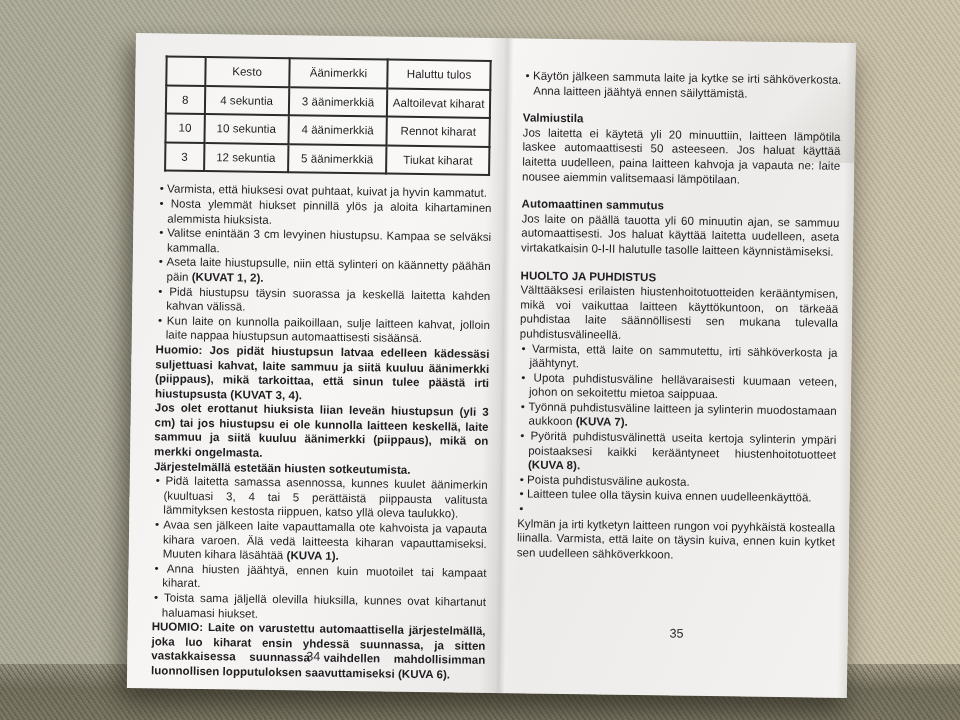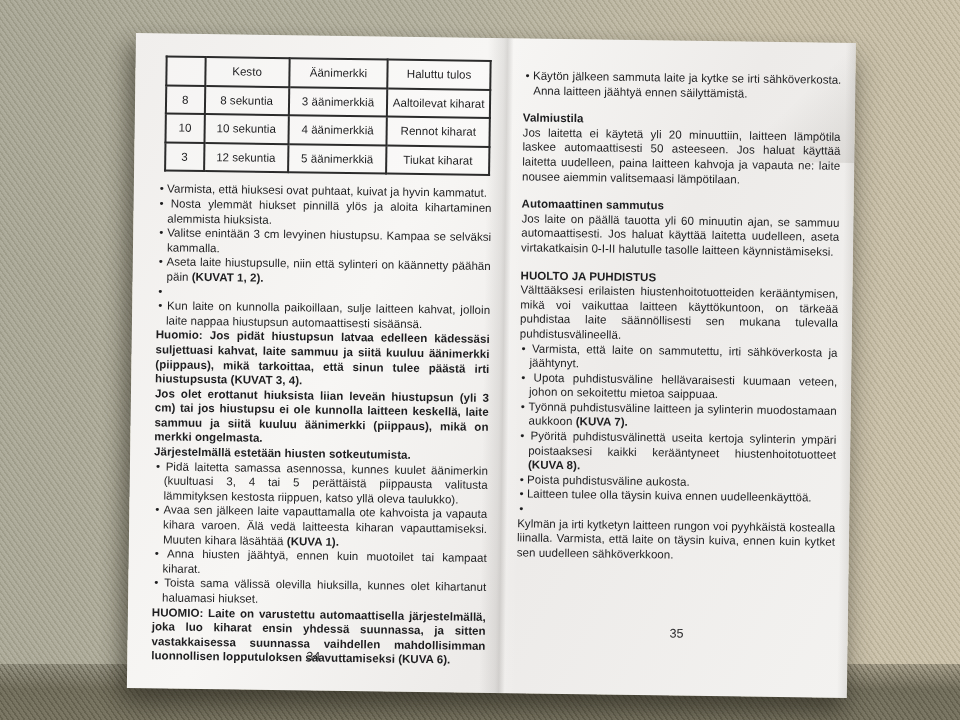--- a/index.html
+++ b/index.html
@@ -88,21 +88,21 @@
     <table class="timing">
       <tbody>
         <tr>
           <td class="c0"></td>
           <td class="c1">Kesto</td>
           <td class="c2">Äänimerkki</td>
           <td class="c3">Haluttu tulos</td>
         </tr>
         <tr>
           <td class="c0">8</td>
-          <td class="c1">8 sekuntia</td>
+          <td class="c1">4 sekuntia</td>
           <td class="c2">3 äänimerkkiä</td>
           <td class="c3">Aaltoilevat kiharat</td>
         </tr>
         <tr>
           <td class="c0">10</td>
           <td class="c1">10 sekuntia</td>
           <td class="c2">4 äänimerkkiä</td>
           <td class="c3">Rennot kiharat</td>
         </tr>
         <tr>
@@ -111,29 +111,29 @@
           <td class="c2">5 äänimerkkiä</td>
           <td class="c3">Tiukat kiharat</td>
         </tr>
       </tbody>
     </table>
 
     <p class="bullet"><span>Varmista, että hiuksesi ovat puhtaat, kuivat ja hyvin kammatut.</span><b></b></p>
     <p class="bullet"><span>Nosta ylemmät hiukset pinnillä ylös ja aloita kihartaminen alemmista hiuksista.</span><b></b></p>
     <p class="bullet"><span>Valitse enintään 3 cm levyinen hiustupsu. Kampaa se selväksi kammalla.</span><b></b></p>
     <p class="bullet"><span>Aseta laite hiustupsulle, niin että sylinteri on käännetty päähän päin </span><b>(KUVAT 1, 2).</b></p>
-    <p class="bullet"><b></b></p>
+    <p class="bullet"><span>Pidä hiustupsu täysin suorassa ja keskellä laitetta kahden kahvan välissä.</span><b></b></p>
     <p class="bullet"><span>Kun laite on kunnolla paikoillaan, sulje laitteen kahvat, jolloin laite nappaa hiustupsun automaattisesti sisäänsä.</span><b></b></p>
     <p class="strong"><span>Huomio: Jos pidät hiustupsun latvaa edelleen kädessäsi suljettuasi kahvat, laite sammuu ja siitä kuuluu äänimerkki (piippaus), mikä tarkoittaa, että sinun tulee päästä irti hiustupsusta (KUVAT 3, 4).</span></p>
     <p class="strong"><span>Jos olet erottanut hiuksista liian leveän hiustupsun (yli 3 cm) tai jos hiustupsu ei ole kunnolla laitteen keskellä, laite sammuu ja siitä kuuluu äänimerkki (piippaus), mikä on merkki ongelmasta.</span></p>
     <p class="strong"><span>Järjestelmällä estetään hiusten sotkeutumista.</span></p>
     <p class="bullet"><span>Pidä laitetta samassa asennossa, kunnes kuulet äänimerkin (kuultuasi 3, 4 tai 5 perättäistä piippausta valitusta lämmityksen kestosta riippuen, katso yllä oleva taulukko).</span><b></b></p>
     <p class="bullet"><span>Avaa sen jälkeen laite vapauttamalla ote kahvoista ja vapauta kihara varoen. Älä vedä laitteesta kiharan vapauttamiseksi. Muuten kihara läsähtää </span><b>(KUVA 1).</b></p>
     <p class="bullet"><span>Anna hiusten jäähtyä, ennen kuin muotoilet tai kampaat kiharat.</span><b></b></p>
-    <p class="bullet"><span>Toista sama välissä olevilla hiuksilla, kunnes olet kihartanut haluamasi hiukset.</span><b></b></p>
+    <p class="bullet"><span>Toista sama jäljellä olevilla hiuksilla, kunnes ovat kihartanut haluamasi hiukset.</span><b></b></p>
     <p class="strong"><span>HUOMIO: Laite on varustettu automaattisella järjestelmällä, joka luo kiharat ensin yhdessä suunnassa, ja sitten vastakkaisessa suunnassa vaihdellen mahdollisimman luonnollisen lopputuloksen saavuttamiseksi (KUVA 6).</span></p>
 
     <div class="pagenum pagenum-34">34</div>
   </div>
 
   <div class="page page-right">
     <p class="bullet"><span>Käytön jälkeen sammuta laite ja kytke se irti sähköverkosta. Anna laitteen jäähtyä ennen säilyttämistä.</span><b></b></p>
     <p class="head"><span>Valmiustila</span></p>
     <p><span>Jos laitetta ei käytetä yli 20 minuuttiin, laitteen lämpötila laskee automaattisesti 50 asteeseen. Jos haluat käyttää laitetta uudelleen, paina laitteen kahvoja ja vapauta ne: laite nousee aiemmin valitsemaasi lämpötilaan.</span></p>
     <p class="head"><span>Automaattinen sammutus</span></p>

